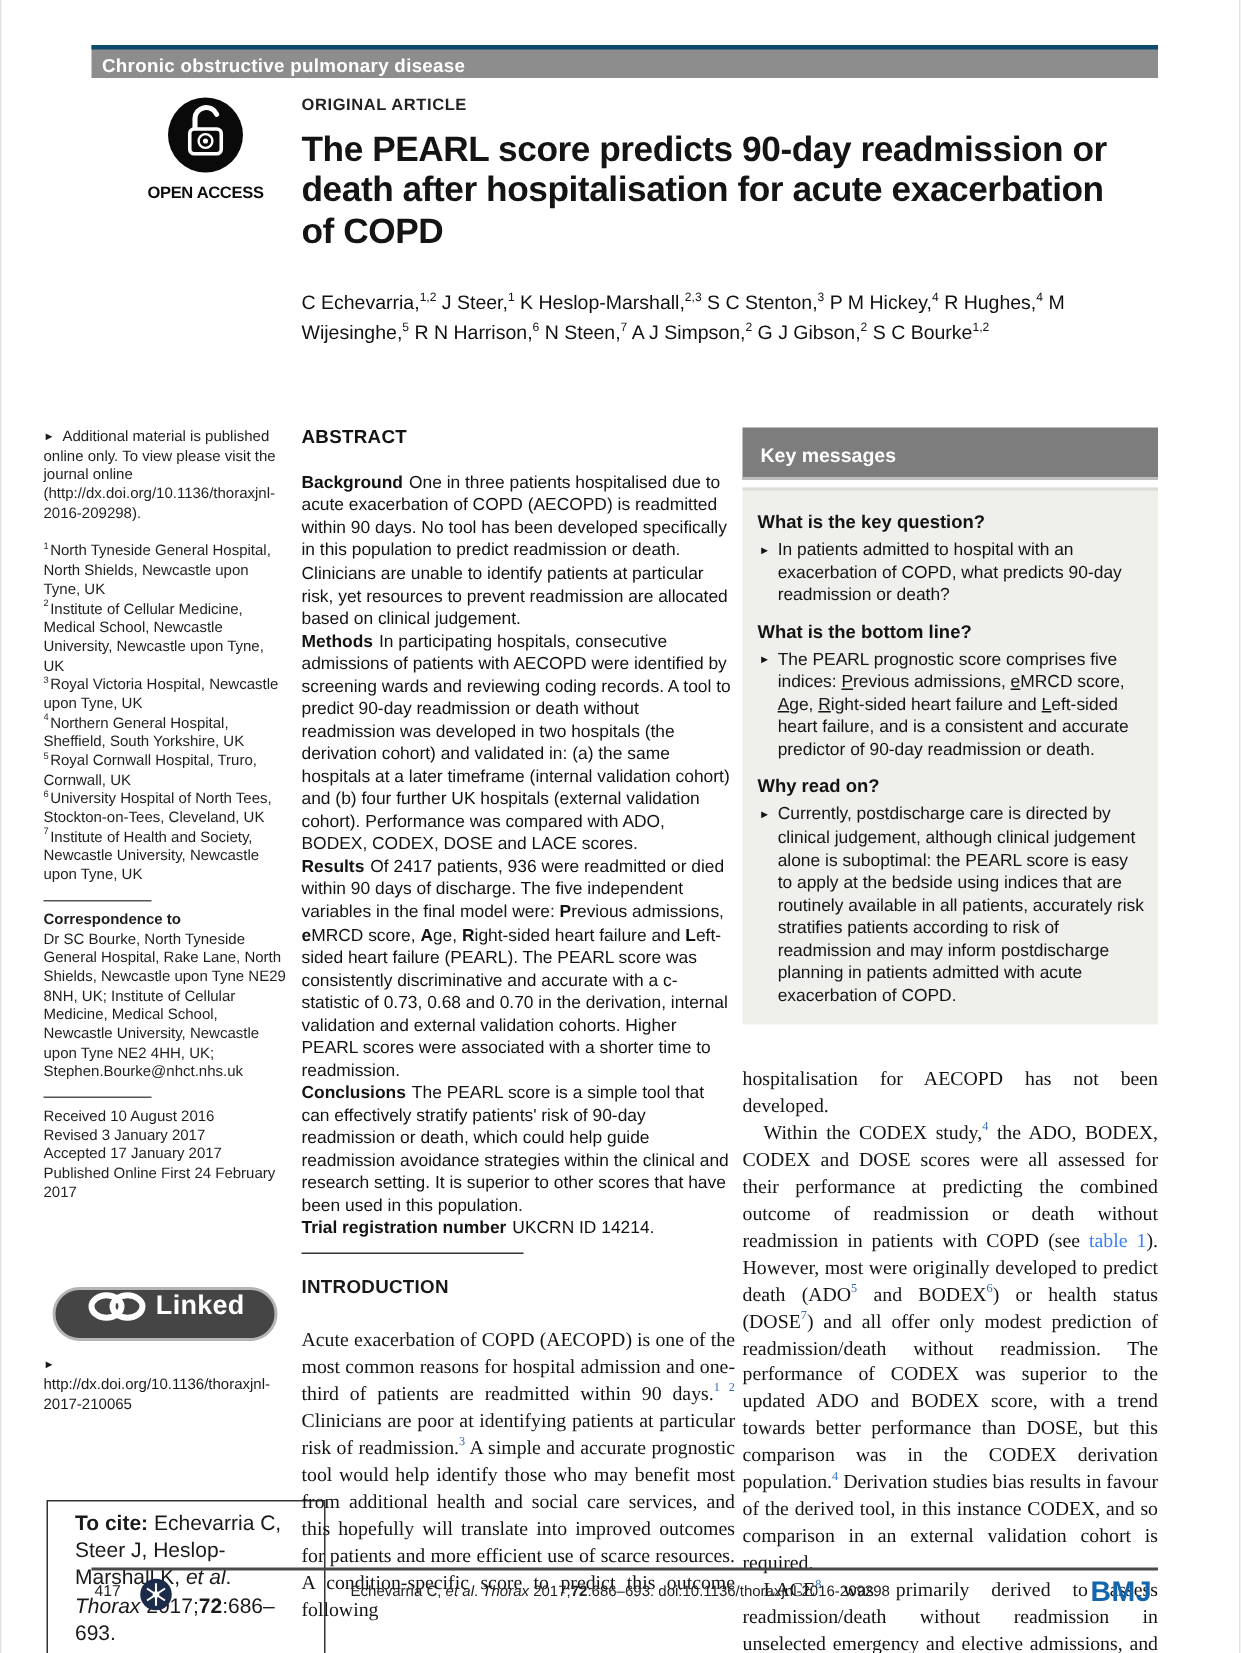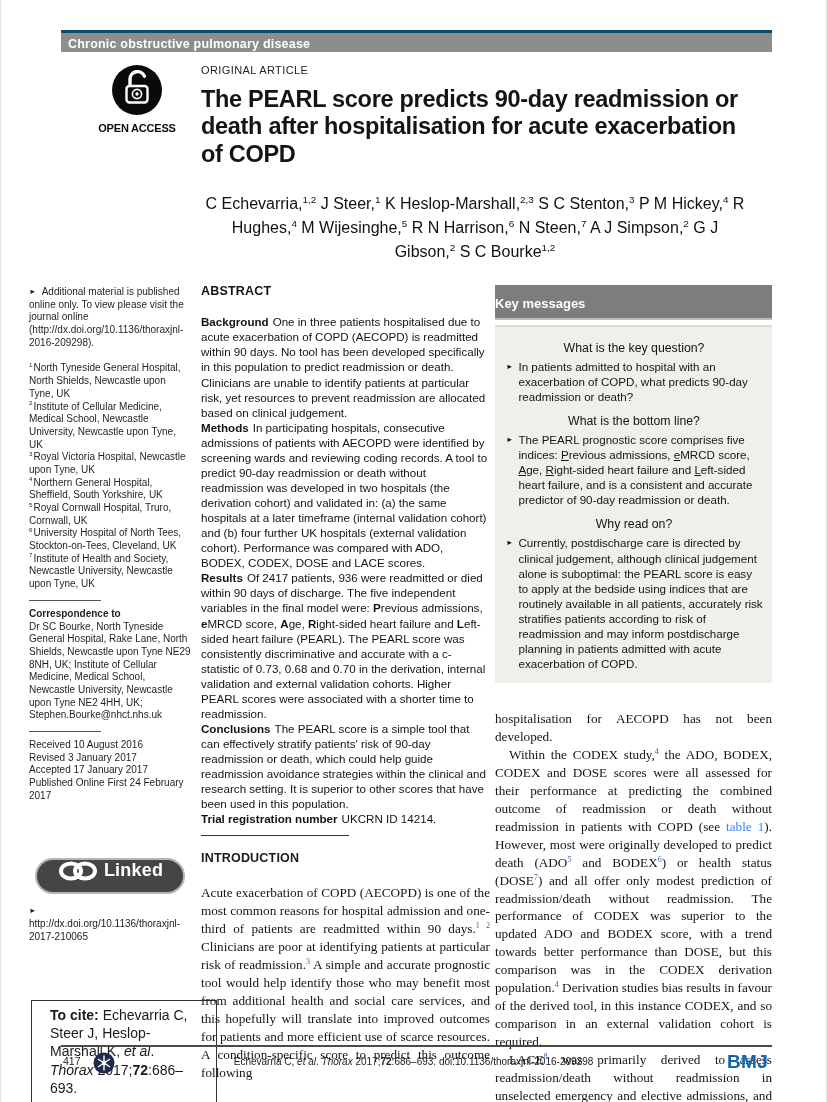--- a/index.html
+++ b/index.html
@@ -6,24 +6,24 @@
   .page{position:relative;width:827px;height:1102px;background:#ffffff;
         font-family:"Liberation Sans",sans-serif;color:#1a1a1a;overflow:hidden;
         border-left:1px solid #e2e2e2;border-right:1px solid #e2e2e2;box-sizing:border-box;}
   
   .banner{position:absolute;left:60px;top:30px;width:711px;height:22px;background:#8d8d8d;
           border-top:3px solid #0c4a6e;color:#fff;font-size:12.5px;font-weight:bold;
           line-height:22px;padding-left:7px;box-sizing:border-box;letter-spacing:.2px;}
   
   .openaccess{position:absolute;left:90px;top:60px;width:92px;text-align:center;}
   .oa-label{font-size:11px;font-weight:bold;letter-spacing:-.2px;margin-top:2px;color:#0c0c0c;}
-  .article-type{position:absolute;left:200px;top:64px;font-size:11px;letter-spacing:.4px;color:#222;}
+  .article-type{position:absolute;left:200px;top:64px;font-size:11px;letter-spacing:.4px;color:#222;font-weight:bold;}
   .title{position:absolute;left:200px;top:86px;width:562px;font-size:23.5px;font-weight:bold;
          line-height:1.17;letter-spacing:-.3px;color:#141414;}
-  .authors{position:absolute;left:200px;top:192px;width:548px;font-size:16px;line-height:1.5;color:#111;text-align:center;}
+  .authors{position:absolute;left:200px;top:192px;width:548px;font-size:13px;line-height:1.5;color:#111;}
   .sup{vertical-align:super;font-size:.62em;line-height:0;}
   .ref{color:#2e6db4;}
   .seg-b{font-weight:bold;}
   .seg-i{font-style:italic;}
   .seg-u{text-decoration:underline;}
   .seg-link{color:#3b82f6;}
   
   .sidebar{position:absolute;left:28px;top:286px;width:162px;font-size:10px;line-height:1.27;color:#1f1f1f;}
   .side-note{margin-bottom:13px;}
   .arrow{font-size:7.5px;margin-right:3px;position:relative;top:-1px;}
@@ -47,24 +47,24 @@
   .abs-rule{border:none;border-top:1.5px solid #333;width:148px;margin:9px 0 0 0;}
   .intro{position:absolute;left:200px;top:851px;width:289px;}
   .sec-heading{font-size:12.5px;font-weight:bold;letter-spacing:.2px;margin-bottom:19px;}
   .serif{font-family:"Liberation Serif",serif;font-size:13.2px;line-height:1.36;
          text-align:justify;color:#141414;}
   .serif p{margin:0;}
   .p-indent{text-indent:14px;}
   
   .km-box{position:absolute;left:494px;top:285px;width:277px;}
   .km-header{background:#7d7d7d;color:#fff;font-weight:bold;font-size:13px;height:35px;
-             line-height:38px;border-bottom:2px solid #bdbdbd;box-sizing:border-box;}
+             line-height:38px;padding-left:12px;border-bottom:2px solid #bdbdbd;box-sizing:border-box;}
   .km-body{background:#efefec;margin-top:5px;border-top:2px solid #dcdcd8;
            padding:4px 9px 12px 10px;font-size:11.6px;line-height:1.3;color:#141414;}
-  .km-q{font-weight:normal;font-size:12.3px;margin:10px 0 2px 0;text-align:center;}
+  .km-q{font-weight:bold;font-size:12.3px;margin:10px 0 2px 0;}
   .km-bullet{display:flex;}
   .km-arrow{font-size:7.5px;margin:3px 5px 0 1px;flex:none;}
   .km-text{flex:1;}
   
   .rightcol{position:absolute;left:494px;top:710px;width:277px;}
   
   .footer-rule{position:absolute;left:60px;top:1045px;width:711px;border-top:2px solid #4a4a4a;}
   .footer-page{position:absolute;left:62px;top:1055px;font-size:10.5px;color:#222;}
   .footer-logo{position:absolute;left:92px;top:1052px;}
   .footer-cite{position:absolute;left:0;right:0;top:1056px;text-align:center;font-size:10px;color:#222;}

